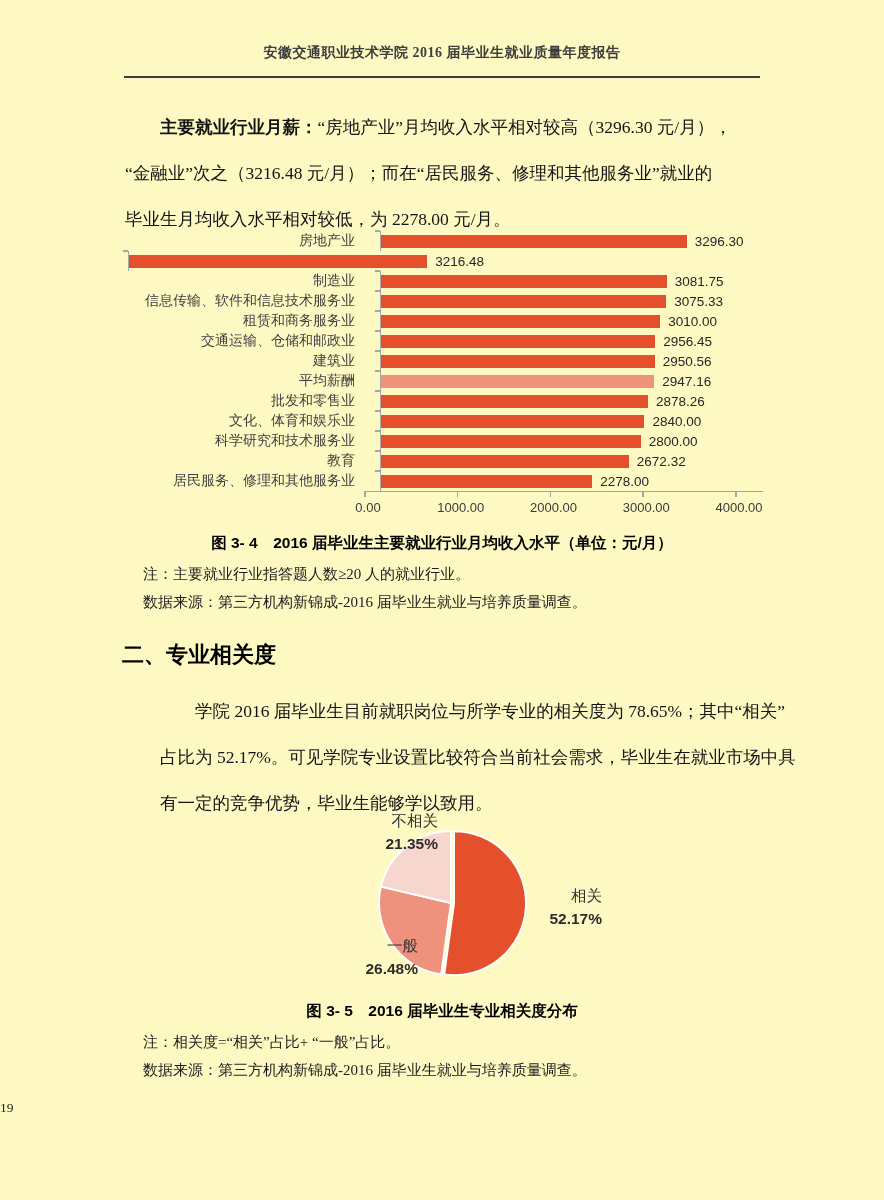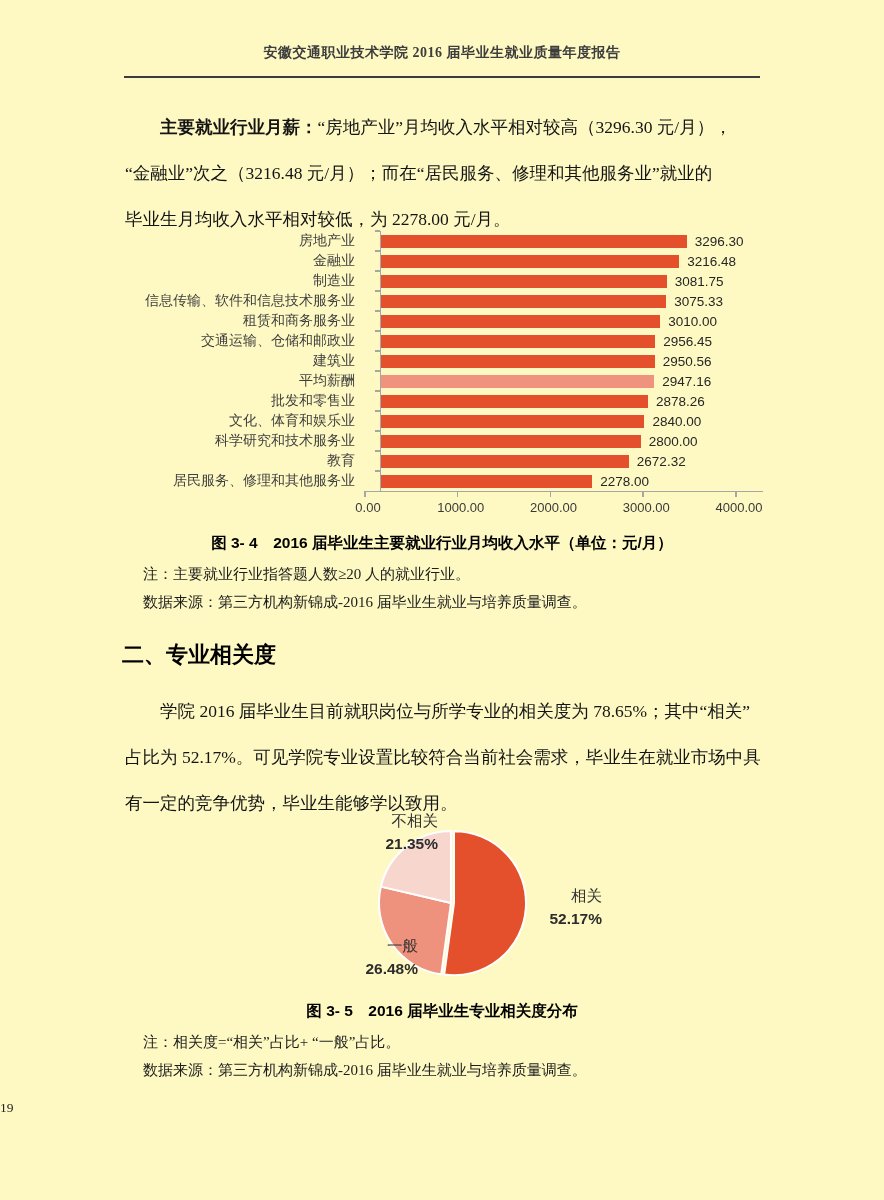--- a/index.html
+++ b/index.html
@@ -10,21 +10,21 @@
   .hdr{position:absolute;top:44px;left:0;width:884px;text-align:center;
        font-size:14px;font-weight:600;color:#3d3d3d;letter-spacing:.5px;}
   .hdr-rule{position:absolute;top:76px;left:124px;width:636px;height:2px;background:#3c3c3c;}
 
   
   .para{position:absolute;left:125px;width:640px;font-size:17.5px;color:#141414;}
   .para .ln{display:block;height:46px;line-height:46px;white-space:nowrap;}
   .para .indent{padding-left:35px;}
   .lead{font-weight:bold;}
   #para1{top:104px;}
-  #para2{top:688px;}
+  #para2{top:688px;margin-left:35px;}
 
   
   #barchart{position:absolute;top:231px;left:128px;width:660px;
             font-family:"Liberation Sans",sans-serif;}
   .bc-row{display:flex;height:20px;align-items:center;gap:16px;}
   .bc-label{width:236px;text-align:right;padding-right:9px;box-sizing:border-box;
             font-size:14px;color:#3f3f3f;white-space:nowrap;}
   .bc-plot{position:relative;width:399px;height:20px;border-left:1.5px solid #a6a6a6;
            display:flex;align-items:center;overflow:visible;}
   .bc-plot::before{content:'';position:absolute;left:-6px;top:-1px;width:5px;height:1.5px;background:#a6a6a6;}
@@ -73,21 +73,20 @@
   <div id="barchart">
     <div id="bc-rows">
         <div class="bc-row">
           <div class="bc-label">房地产业</div>
           <div class="bc-plot">
             <div class="bc-bar" style="width: 305.732px; background: rgb(228, 80, 44);"></div>
             <div class="bc-value">3296.30</div>
           </div>
         </div>
         <div class="bc-row">
-          <div class="bc-label">金融业</div>
           <div class="bc-plot">
             <div class="bc-bar" style="width: 298.329px; background: rgb(228, 80, 44);"></div>
             <div class="bc-value">3216.48</div>
           </div>
         </div>
         <div class="bc-row">
           <div class="bc-label">制造业</div>
           <div class="bc-plot">
             <div class="bc-bar" style="width: 285.832px; background: rgb(228, 80, 44);"></div>
             <div class="bc-value">3081.75</div>

